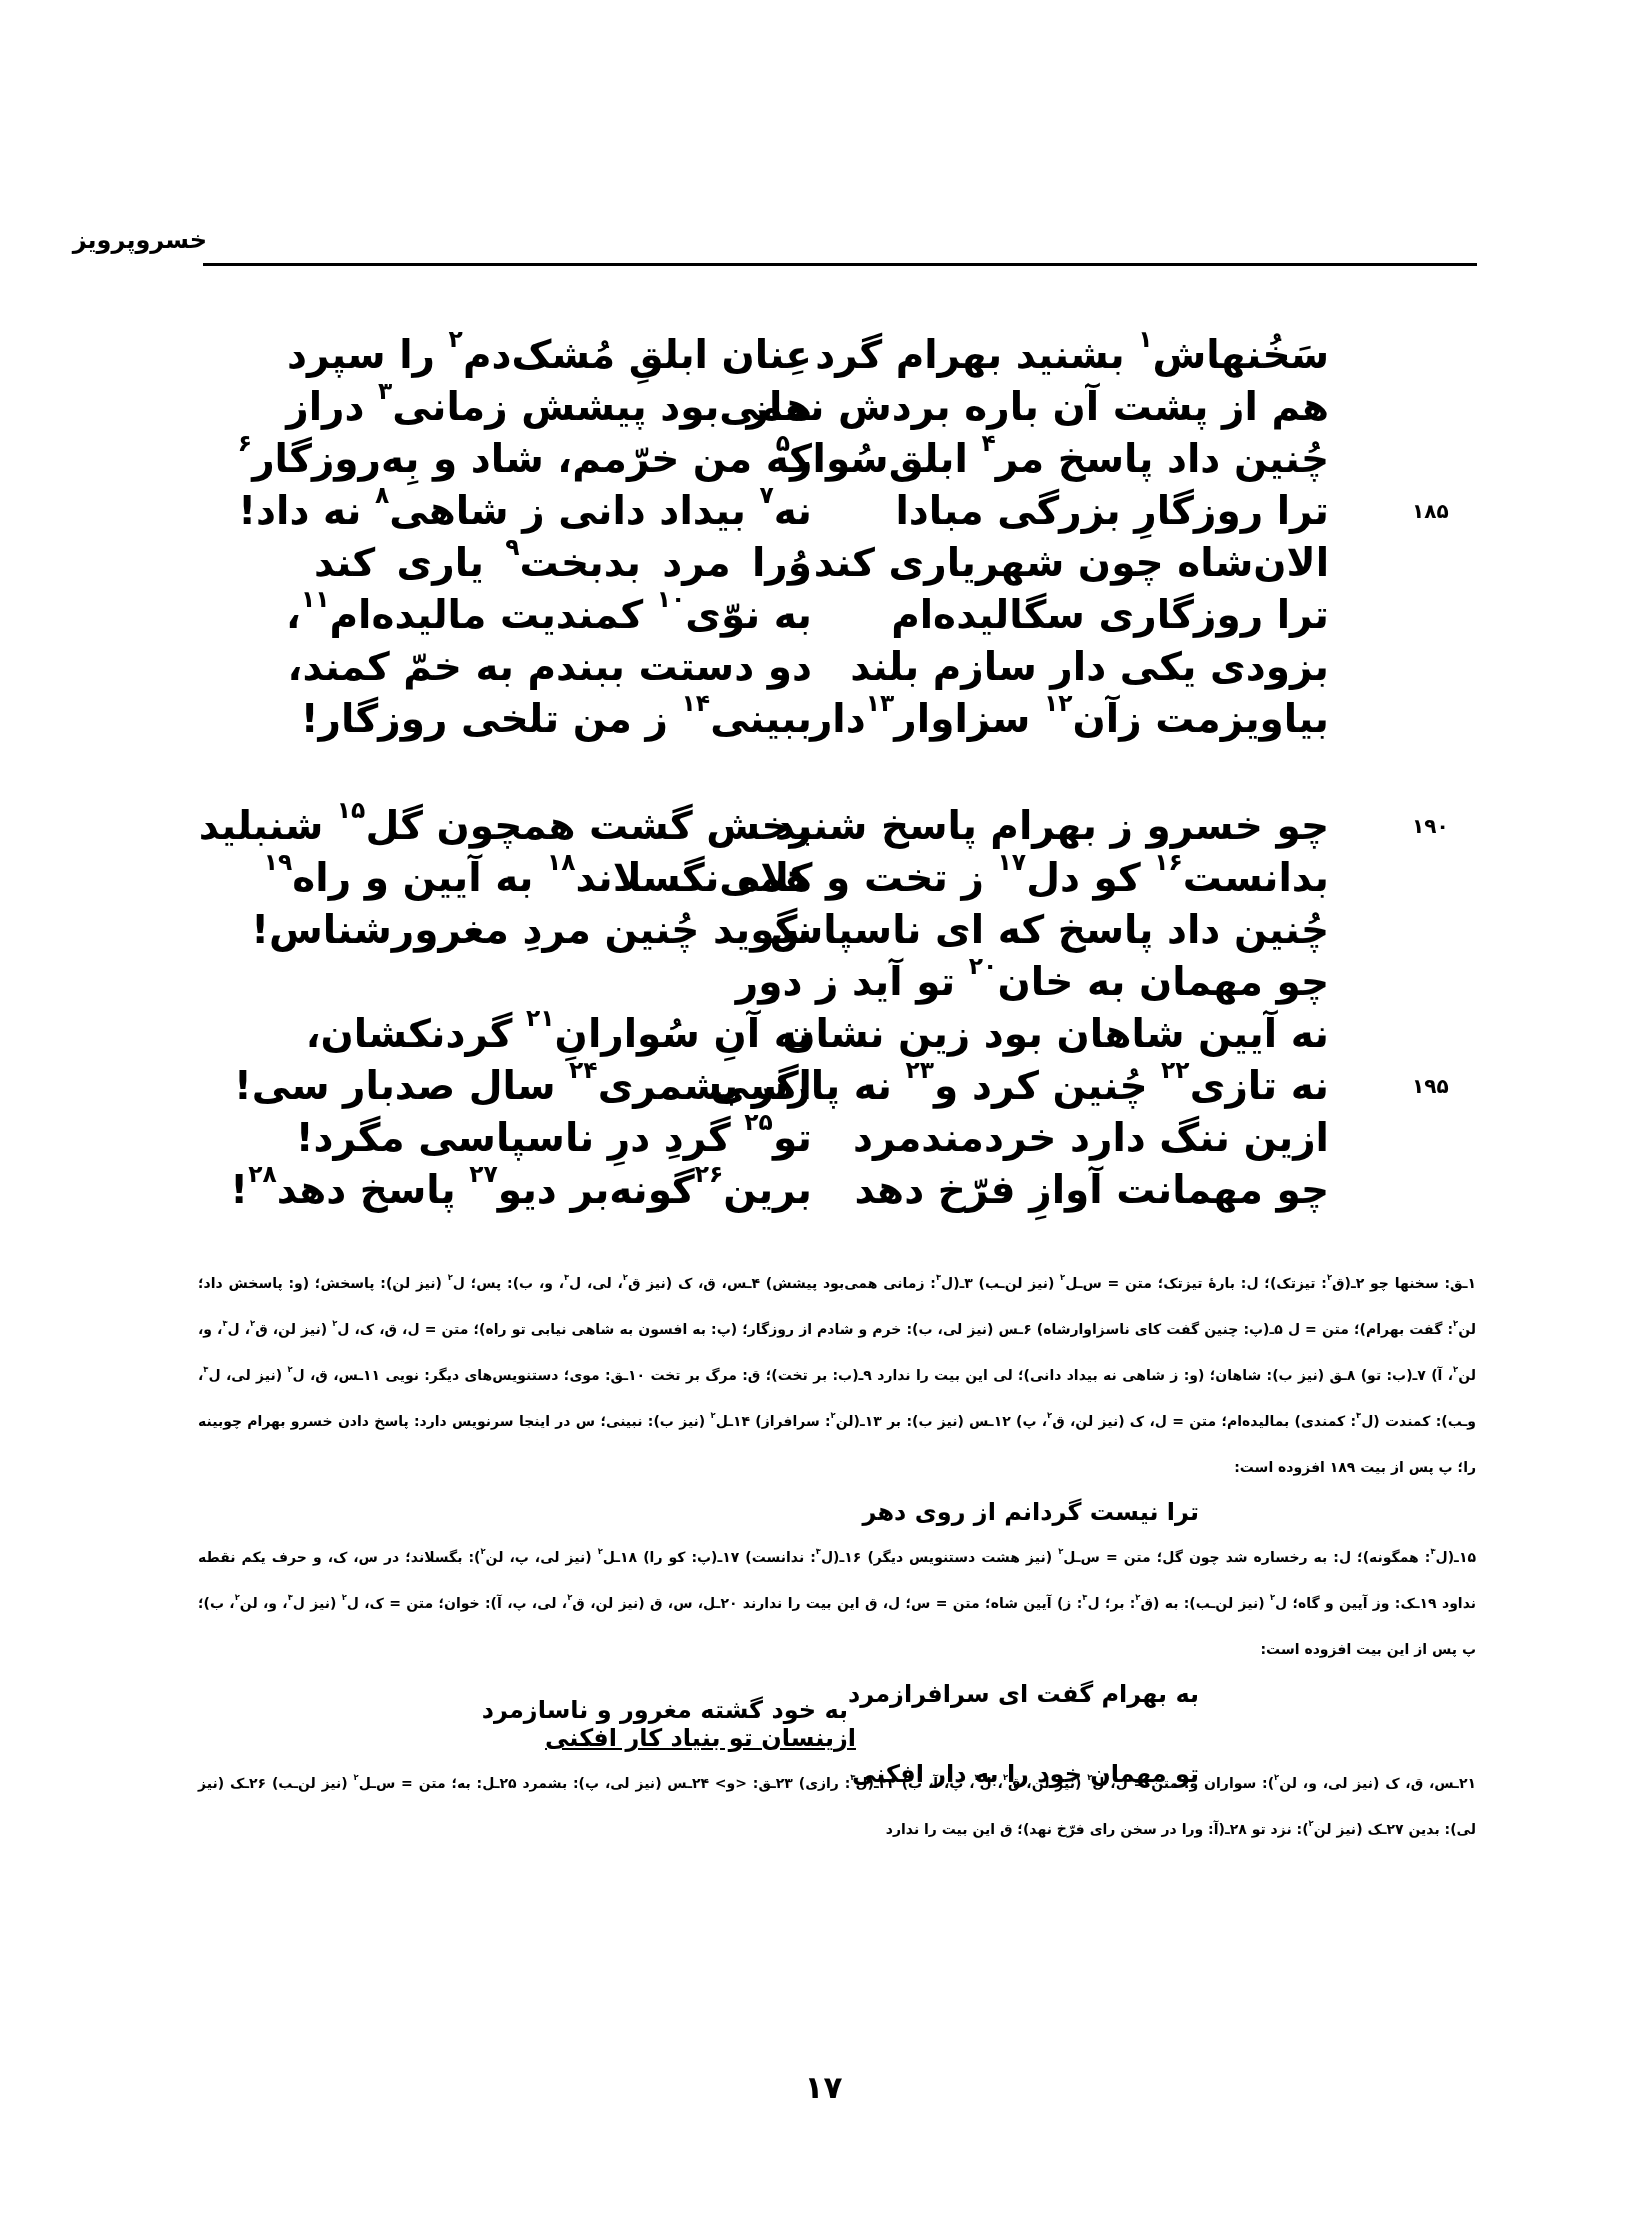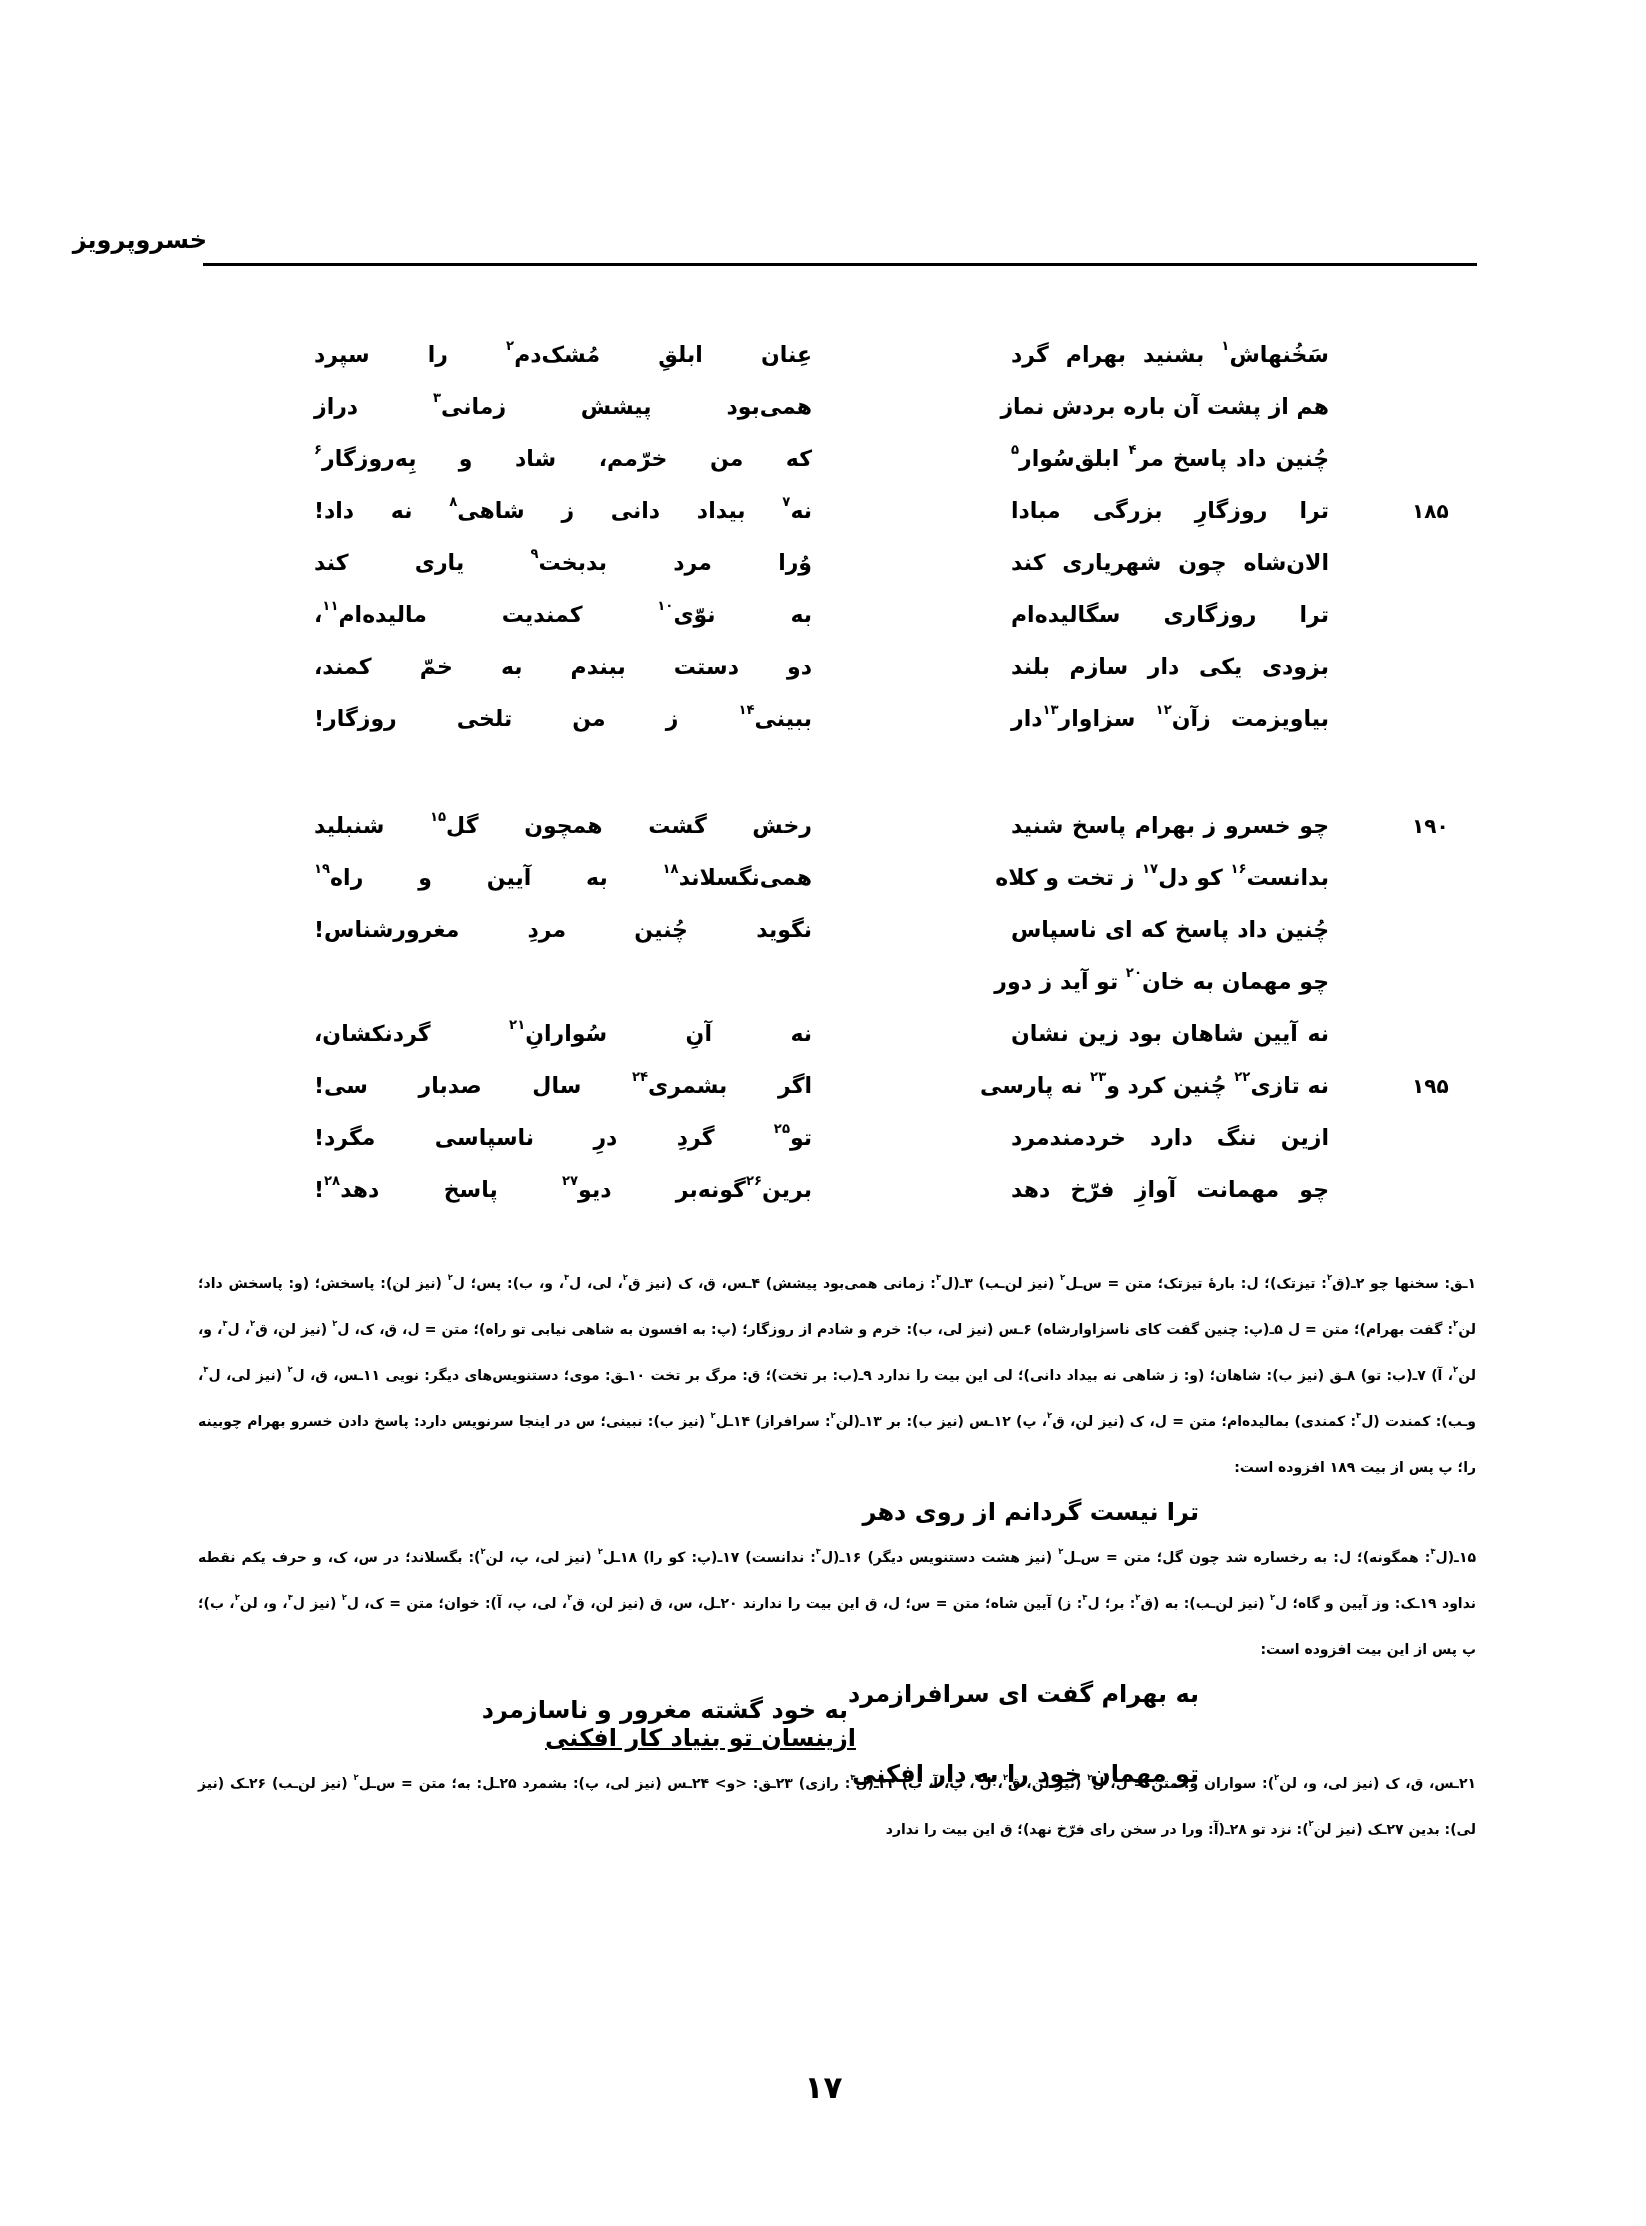--- a/index.html
+++ b/index.html
@@ -3,21 +3,21 @@
 <meta charset="utf-8">
 <style>
   html, body { margin:0; padding:0; background:#ffffff; }
   body { width:1647px; height:2226px; position:relative; overflow:hidden;
          font-family:"DejaVu Sans", sans-serif; color:#000; }
   .header-title { position:absolute; right:1440px; top:226px; font-size:24px; font-weight:bold;
                   direction:rtl; white-space:nowrap; }
   .rule { position:absolute; left:203px; top:263px; width:1274px; height:2.8px; background:#000; }
   .stanza { position:absolute; left:314px; width:1163px; }
   .vline { position:relative; height:52px; }
-  .hemi { position:absolute; top:0; direction:rtl; font-size:22px; font-weight:bold;
+  .hemi { position:absolute; top:0; direction:rtl; font-size:39px; font-weight:bold;
           text-align:justify; text-align-last:justify; white-space:nowrap; line-height:46px; }
   .hemi.right { right:148px; width:318px; }
   .hemi.left { right:665px; width:498px; }
   .vnum { position:absolute; right:0; top:0; width:65px; font-size:20px; font-weight:bold;
           direction:rtl; text-align:left; line-height:46px; }
   sup { font-size:0.6em; line-height:0; vertical-align:0.9em; }
   .notes { position:absolute; left:198px; width:1278px; top:1260px; direction:rtl; }
   .note { font-size:14px; font-weight:bold; line-height:46px; text-align:justify;
           text-align-last:right; white-space:normal; }
   .note-verse { position:relative; height:44px; }

